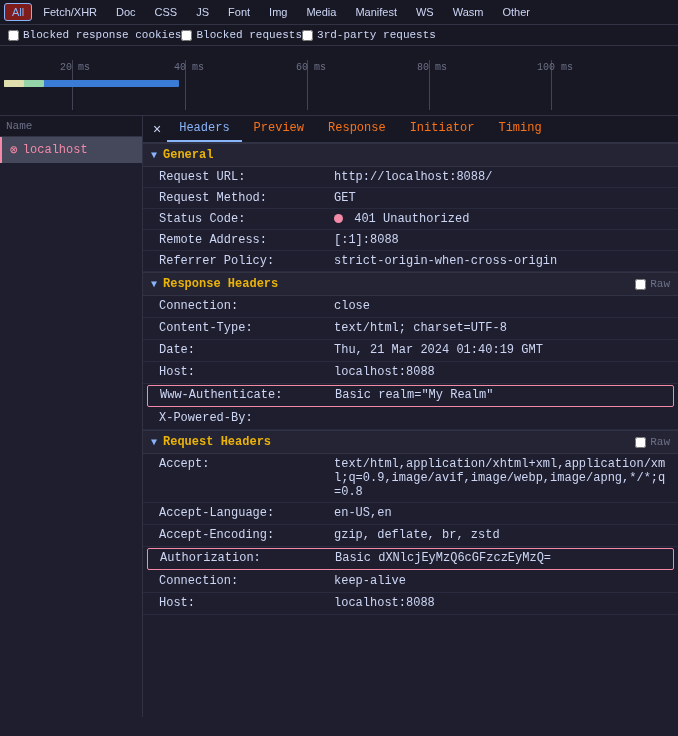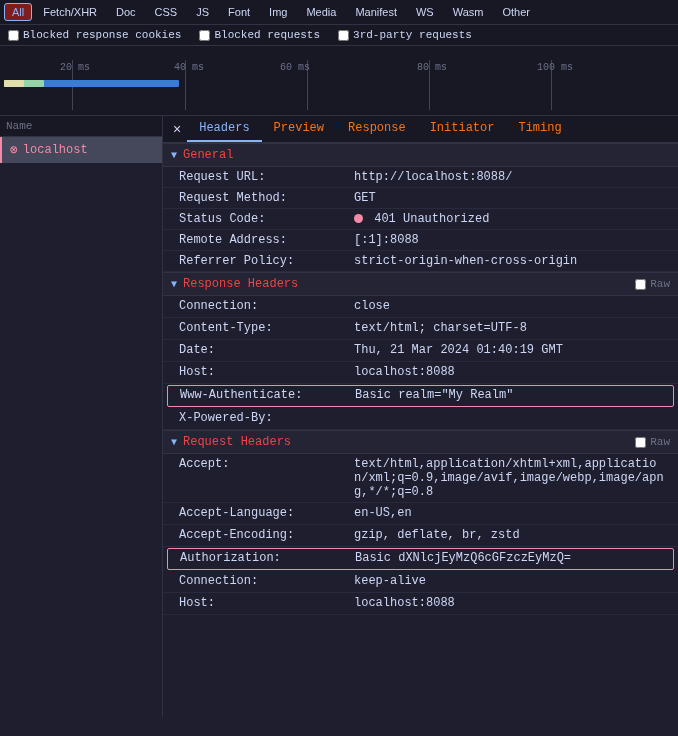--- a/index.html
+++ b/index.html
@@ -39,21 +39,21 @@
       color: #89b4fa;
     }
 
     
     #checkbox-bar {
       display: flex;
       align-items: center;
       background: #181825;
       border-bottom: 1px solid #313244;
       padding: 4px 8px;
-      gap: 18px;
+      gap: 0;
     }
     .checkbox-label {
       display: flex;
       align-items: center;
       gap: 4px;
       font-size: 11px;
       color: #cdd6f4;
       cursor: pointer;
     }
     .checkbox-label input[type="checkbox"] {
@@ -91,21 +91,21 @@
     }
 
     
     #main {
       display: flex;
       height: calc(736px - 135px);
     }
 
     
     #left-panel {
-      width: 163px;
+      width: 143px;
       background: #1e1e2e;
       border-right: 1px solid #313244;
       flex-shrink: 0;
     }
     .left-header {
       padding: 4px 6px;
       background: #181825;
       border-bottom: 1px solid #313244;
       font-size: 11px;
       color: #6c7086;
@@ -195,22 +195,22 @@
       color: #cdd6f4;
       border-bottom: 1px solid #313244;
       border-top: 1px solid #313244;
       cursor: pointer;
     }
     .section-triangle {
       font-size: 10px;
       color: #89b4fa;
     }
     .section-title {
-      font-weight: normal;
-      color: #ef4444;
+      font-weight: bold;
+      color: #eab308;
     }
     .raw-checkbox-label {
       margin-left: auto;
       display: flex;
       align-items: center;
       gap: 4px;
       font-size: 11px;
       color: #6c7086;
     }
     .raw-checkbox-label input[type="checkbox"] {
@@ -305,21 +305,21 @@
     <input type="checkbox" style="">
     <span>3rd-party requests</span>
   </label>
 </div>
 
 <div id="timeline">
   <div class="timeline-bars-area" style="position:relative; height:50px; margin-top:14px; margin-left:2px;">
 
     <span class="ruler-mark" style="left:58px;">20 ms</span>
     <span class="ruler-mark" style="left:172px;">40 ms</span>
-    <span class="ruler-mark" style="left:278px;">60 ms</span>
+    <span class="ruler-mark" style="left:294px;">60 ms</span>
     <span class="ruler-mark" style="left:415px;">80 ms</span>
     <span class="ruler-mark" style="left:535px;">100 ms</span>
 
     <div class="timeline-vertical-line" style="left:70px;"></div>
     <div class="timeline-vertical-line" style="left:183px;"></div>
     <div class="timeline-vertical-line" style="left:305px;"></div>
     <div class="timeline-vertical-line" style="left:427px;"></div>
     <div class="timeline-vertical-line" style="left:549px;"></div>
 
     <div style="position:absolute; top:20px; left:2px; width:175px; height:7px; background:#3a7bd5; border-radius:1px;"></div>

